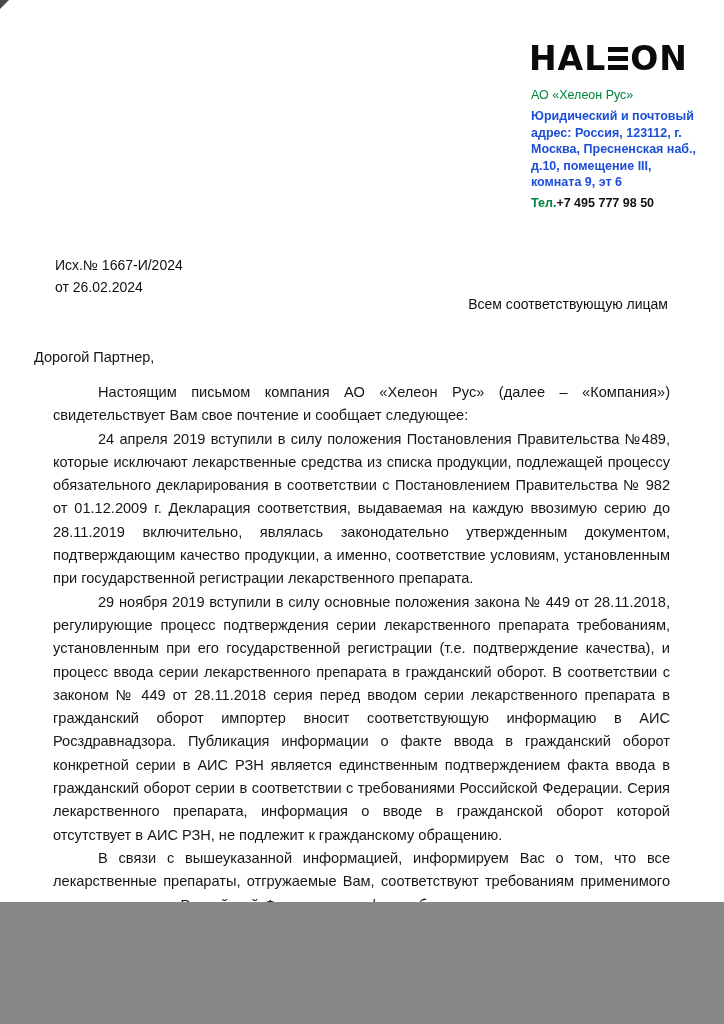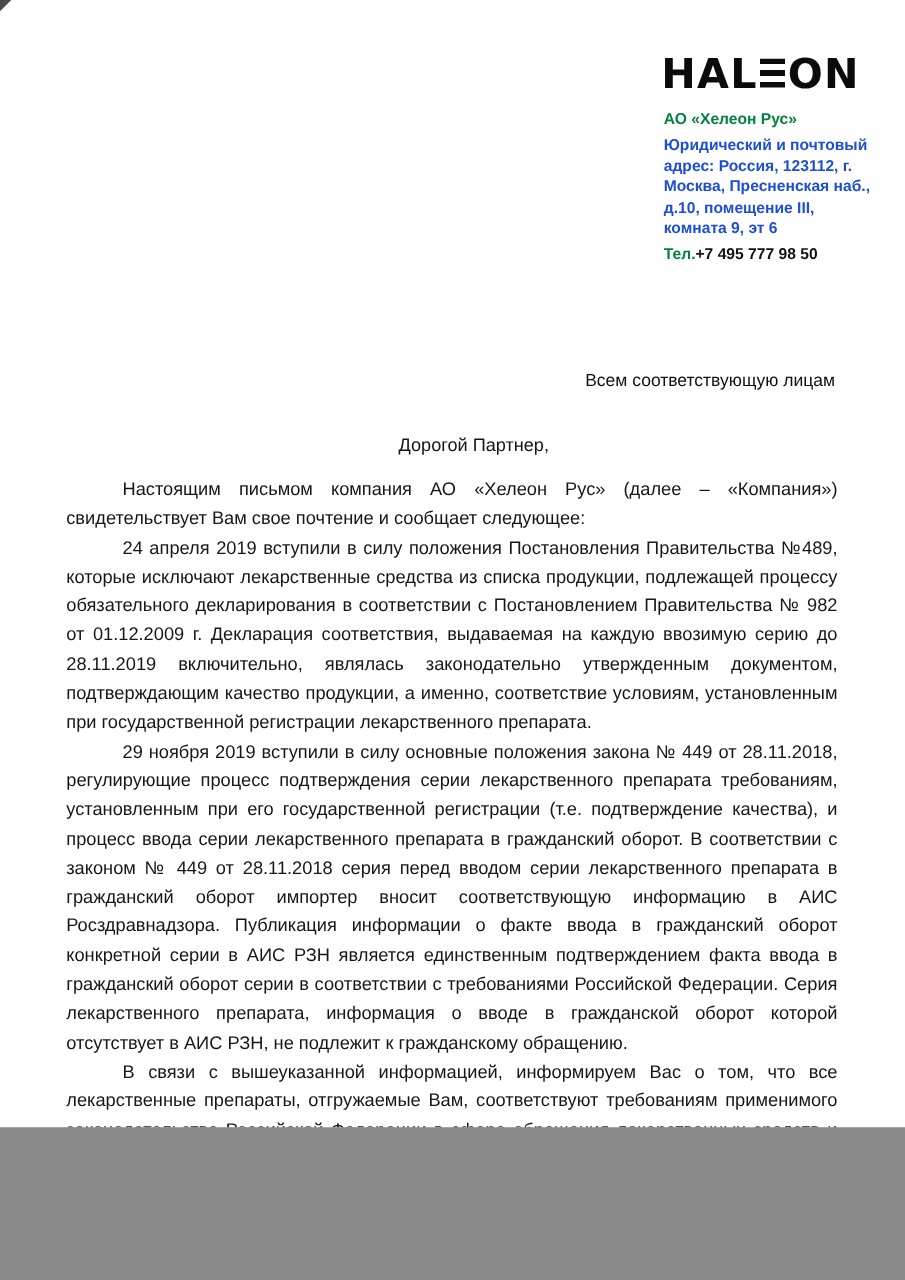--- a/index.html
+++ b/index.html
@@ -47,21 +47,21 @@
     vertical-align: baseline;
     background: linear-gradient(to bottom,
       #0b0b0b 0 20%, transparent 20% 40%,
       #0b0b0b 40% 60%, transparent 60% 80%,
       #0b0b0b 80% 100%);
   }
   .lh-company {
     position: absolute;
     left: 531px; top: 88px;
     font-size: 12.5px;
-    font-weight: bold;
+    font-weight: normal;
     color: #00843d;
   }
   .lh-address {
     position: absolute;
     left: 531px; top: 108px;
     width: 168px;
     font-size: 12.5px;
     font-weight: bold;
     color: #1d4ed8;
     line-height: 16.5px;
@@ -88,21 +88,21 @@
     right: 56px; top: 296px;
     font-size: 14px;
     color: #101010;
     text-align: right;
   }
   
   .salutation {
     position: absolute;
     left: 0; top: 349px;
     width: 100%;
-    text-align: center;
+    text-align: left;
     font-size: 14.5px;
     color: #141414;
     padding-left: 34px;
     box-sizing: border-box;
   }
   .letter-body {
     position: absolute;
     left: 53px; top: 381px;
     width: 617px;
     font-size: 14.6px;
@@ -145,20 +145,24 @@
 
   <div class="lh-address">
     <span>Юридический и почтовый адрес:</span>
     <span>Россия, 123112, г. Москва, Пресненская наб., д.10, помещение III, комната 9, эт 6</span>
   </div>
 
   <div class="lh-phone">
     <span class="phone-label">Тел.</span><span class="phone-number">+7 495 777 98 50</span>
   </div>
 
+  <div class="ref-block">
+    <div>Исх.№ 1667-И/2024</div>
+    <div>от 26.02.2024</div>
+  </div>
 
   <div class="recipient">Всем соответствующую лицам</div>
 
   <div class="salutation">Дорогой Партнер,</div>
 
   <div class="letter-body">
     <p>Настоящим письмом компания АО «Хелеон Рус» (далее – «Компания») свидетельствует Вам свое почтение и сообщает следующее:</p>
     <p>24 апреля 2019 вступили в силу положения Постановления Правительства №489, которые исключают лекарственные средства из списка продукции, подлежащей процессу обязательного декларирования в соответствии с Постановлением Правительства № 982 от 01.12.2009 г. Декларация соответствия, выдаваемая на каждую ввозимую серию до 28.11.2019 включительно, являлась законодательно утвержденным документом, подтверждающим качество продукции, а именно, соответствие условиям, установленным при государственной регистрации лекарственного препарата.</p>
     <p>29 ноября 2019 вступили в силу основные положения закона № 449 от 28.11.2018, регулирующие процесс подтверждения серии лекарственного препарата требованиям, установленным при его государственной регистрации (т.е. подтверждение качества), и процесс ввода серии лекарственного препарата в гражданский оборот. В соответствии с законом № 449 от 28.11.2018 серия перед вводом серии лекарственного препарата в гражданский оборот импортер вносит соответствующую информацию в АИС Росздравнадзора. Публикация информации о факте ввода в гражданский оборот конкретной серии в АИС РЗН является единственным подтверждением факта ввода в гражданский оборот серии в соответствии с требованиями Российской Федерации. Серия лекарственного препарата, информация о вводе в гражданской оборот которой отсутствует в АИС РЗН, не подлежит к гражданскому обращению.</p>
     <p>В связи с вышеуказанной информацией, информируем Вас о том, что все лекарственные препараты, отгружаемые Вам, соответствуют требованиям применимого законодательства Российской Федерации в сфере обращения лекарственных средств и сопровождаются инфомацией о дате публикации решения о вводе каждой серии в гражданский оборот в АИС РЗН. АИС РЗН позволяет любому заинтересованному лицу проверить данную информацию.</p>

